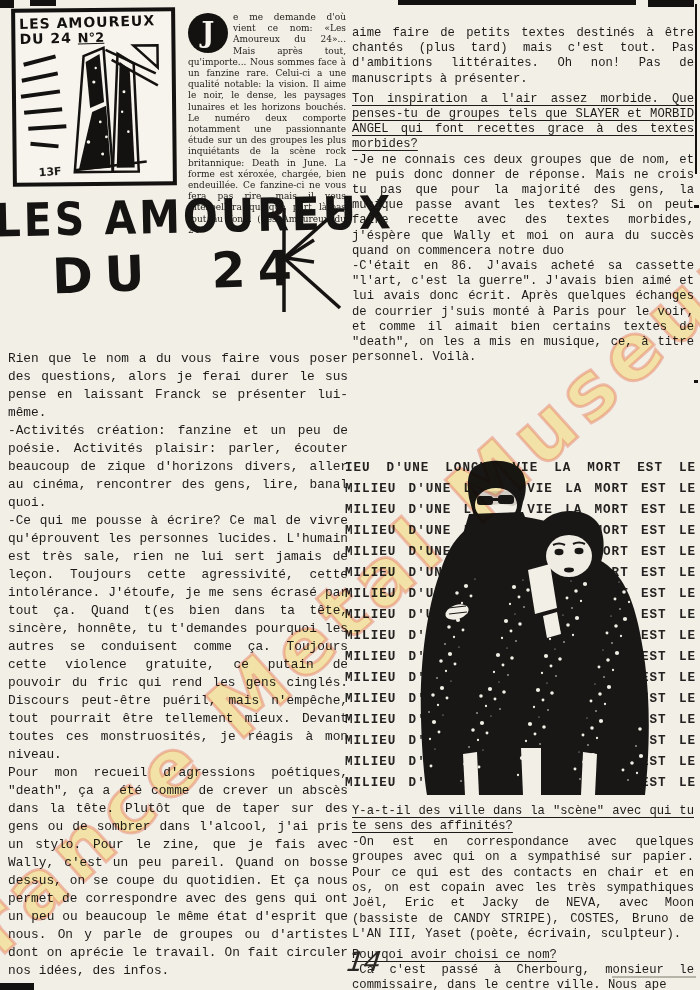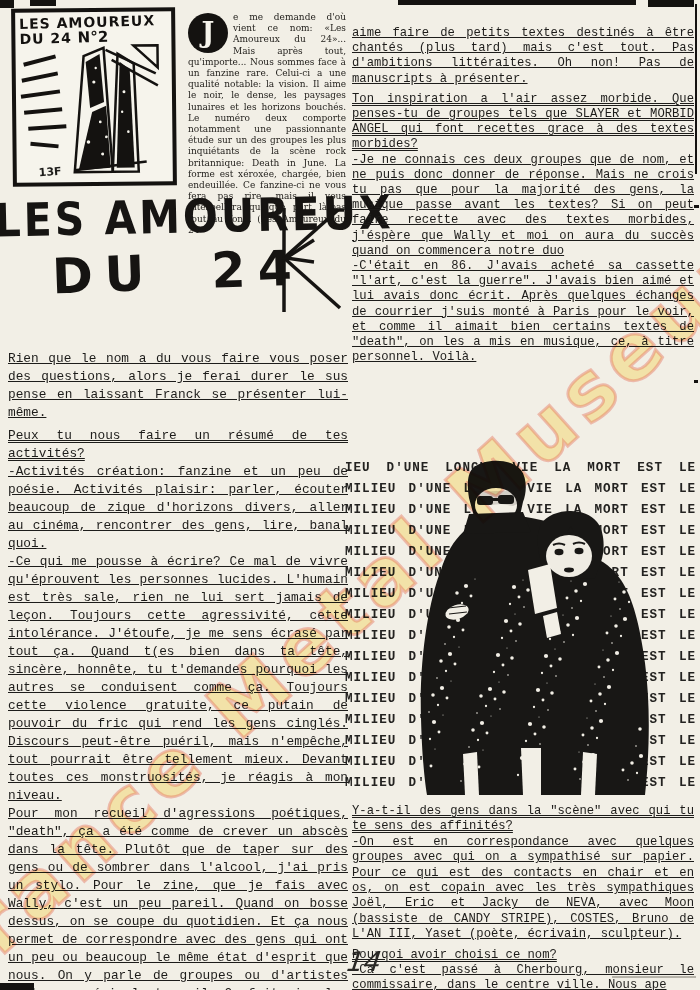--- a/index.html
+++ b/index.html
@@ -21,21 +21,21 @@
   .cover{
     position:absolute; left:12px; top:8px; width:164px; height:178px;
     background:#f6f4ec; border:4px solid #141210; transform:rotate(-0.6deg);
     box-sizing:border-box; overflow:hidden;
   }
   .cover-title{
     position:absolute; left:4px; top:3px; width:150px;
     font-family:"DejaVu Sans", sans-serif; font-weight:bold; font-size:14px;
     letter-spacing:1px; color:#141210; line-height:15px; transform:rotate(-1deg);
   }
-  .cover-issue{font-size:15px; letter-spacing:0;}
+  .cover-issue{font-size:13px; letter-spacing:0;text-decoration:underline;}
   .cover-art{position:absolute; left:0; top:30px;}
   .cover-price{
     position:absolute; left:22px; bottom:4px;
     font-family:"DejaVu Sans", sans-serif; font-weight:bold; font-size:11px;
     transform:rotate(-4deg);
   }
   
   .intro{
     position:absolute; left:188px; top:12px; width:158px;
     font-family:"DejaVu Serif", serif; font-size:9px; line-height:11.2px;
@@ -54,21 +54,21 @@
     letter-spacing:3px; transform:rotate(-1.2deg) scaleY(1.12); transform-origin:0 0;
     color:#161412;
   }
   .masthead-2{
     position:absolute; left:52px; top:244px;
     font-family:"DejaVu Sans", sans-serif; font-weight:bold; font-size:49px;
     letter-spacing:12px; word-spacing:26px; transform:rotate(-2deg); color:#161412;
   }
   .rune{position:absolute; left:272px; top:206px;}
   
-  .col{position:absolute; text-align:justify;text-decoration:underline;}
+  .col{position:absolute; text-align:justify;}
   .col p{margin:0;}
   .col-left{left:8px; top:350px; width:340px; font-size:12.8px; line-height:18px;}
   .col-right-top{left:352px; top:26px; width:342px; font-size:12.2px; line-height:15.2px;}
   .col-right-bottom{left:352px; top:799px; width:342px; font-size:12.2px; line-height:15.4px;}
   .tw.q{text-decoration:underline; text-decoration-thickness:1.4px; text-underline-offset:3px; margin-top:5px;}
   .tw.a{margin-top:0;}
   .tw.p{margin-bottom:0;}
   
   .photo{position:absolute; left:345px; top:458px; width:351px; height:337px; overflow:hidden;}
   .tile{
@@ -156,21 +156,20 @@
       <line x1="12" y1="2" x2="12" y2="106"></line>
       <line x1="66" y1="4" x2="12" y2="52"></line>
       <line x1="12" y1="52" x2="68" y2="102"></line>
       <polyline points="42,34 14,52 42,56"></polyline>
       <line x1="60" y1="4" x2="72" y2="4"></line>
     </g>
   </svg>
 
   <div class="col col-left">
       <p class="tw p">Rien que le nom a du vous faire vous poser des questions, alors je ferai durer le sus pense en laissant Franck se présenter lui-même.</p>
-      <p class="tw q">Peux tu nous faire un résumé de tes activités?</p>
       <p class="tw a">-Activités création: fanzine et un peu de poésie. Activités plaisir: parler, écouter beaucoup de zique d'horizons divers, aller au cinéma, rencontrer des gens, lire, banal quoi.</p>
       <p class="tw a">-Ce qui me pousse à écrire? Ce mal de vivre qu'éprouvent les personnes lucides. L'humain est très sale, rien ne lui sert jamais de leçon. Toujours cette agressivité, cette intolérance. J'étoufe, je me sens écrasé par tout ça. Quand t(es bien dans ta tête, sincère, honnête, tu t'demandes pourquoi les autres se conduisent comme ça. Toujours cette violence gratuite, ce putain de pouvoir du fric qui rend les gens cinglés. Discours peut-être puéril, mais n'empêche, tout pourrait être tellement mieux. Devant toutes ces monstruosités, je réagis à mon niveau.</p>
       <p class="tw a">Pour mon recueil d'agressions poétiques, "death", ça a été comme de crever un abscès dans la tête. Plutôt que de taper sur des gens ou de sombrer dans l'alcool, j'ai pris un stylo. Pour le zine, que je fais avec Wally, c'est un peu pareil. Quand on bosse dessus, on se coupe du quotidien. Et ça nous permet de correspondre avec des gens qui ont un peu ou beaucoup le même état d'esprit que nous. On y parle de groupes ou d'artistes dont on aprécie le travail. On fait circuler nos idées, des infos.</p>
     </div>
 
   <div class="col col-right-top">
       <p class="tw a">aime faire de petits textes destinés à être chantés (plus tard) mais c'est tout. Pas d'ambitions littéraites. Oh non! Pas de manuscripts à présenter.</p>
       <p class="tw q">Ton inspiration a l'air assez morbide. Que penses-tu de groupes tels que SLAYER et MORBID ANGEL qui font recettes grace à des textes morbides?</p>
       <p class="tw a">-Je ne connais ces deux groupes que de nom, et ne puis donc donner de réponse. Mais ne crois tu pas que pour la majorité des gens, la musique passe avant les textes? Si on peut faire recette avec des textes morbides, j'éspère que Wally et moi on aura du succès quand on commencera notre duo</p>
       <p class="tw a">-C'était en 86. J'avais acheté sa cassette "l'art, c'est la guerre". J'avais bien aimé et lui avais donc écrit. Après quelques échanges de courrier j'suis monté à Paris pour le voir, et comme il aimait bien certains textes de "death", on les a mis en musique, ce, à titre personnel. Voilà.</p>
@@ -364,21 +363,21 @@
           <circle cx="132" cy="255" r="0.82" fill="#f2efe6"></circle>
           <circle cx="205" cy="181" r="1.14" fill="#f2efe6"></circle>
           <circle cx="278" cy="312" r="1.46" fill="#f2efe6"></circle>
           <circle cx="136" cy="238" r="1.78" fill="#f2efe6"></circle>
           <circle cx="209" cy="164" r="2.10" fill="#f2efe6"></circle>
         </g>
     </svg>
   </div>
 
   <div class="col col-right-bottom">
-      <p class="tw q">Y-a-t-il des gens dans la "scène" avec qui tu te sens des affinités?</p>
+      <p class="tw q">Y-a-t-il des ville dans la "scène" avec qui tu te sens des affinités?</p>
       <p class="tw a">-On est en correspondance avec quelques groupes avec qui on a sympathisé sur papier. Pour ce qui est des contacts en chair et en os, on est copain avec les très sympathiques Joël, Eric et Jacky de NEVA, avec Moon (bassiste de CANDY STRIPE), COSTES, Bruno de L'AN III, Yaset (poète, écrivain, sculpteur).</p>
       <p class="tw q">Pourqoi avoir choisi ce nom?</p>
       <p class="tw a">-Ca c'est passé à Cherbourg, monsieur le commissaire, dans le centre ville. Nous ape</p>
     </div>
 
   <div class="pagenum">14</div>
 
 </div>
 
 </body></html>

